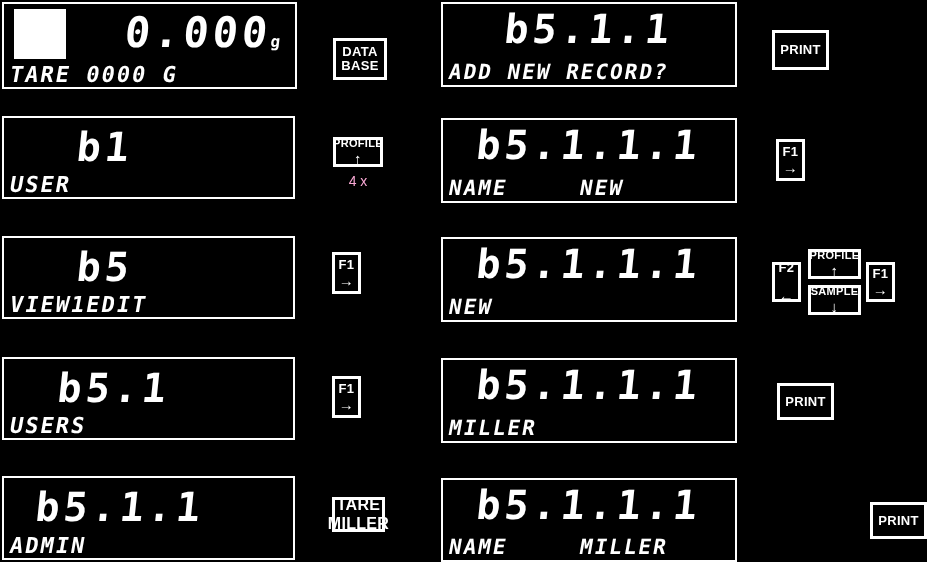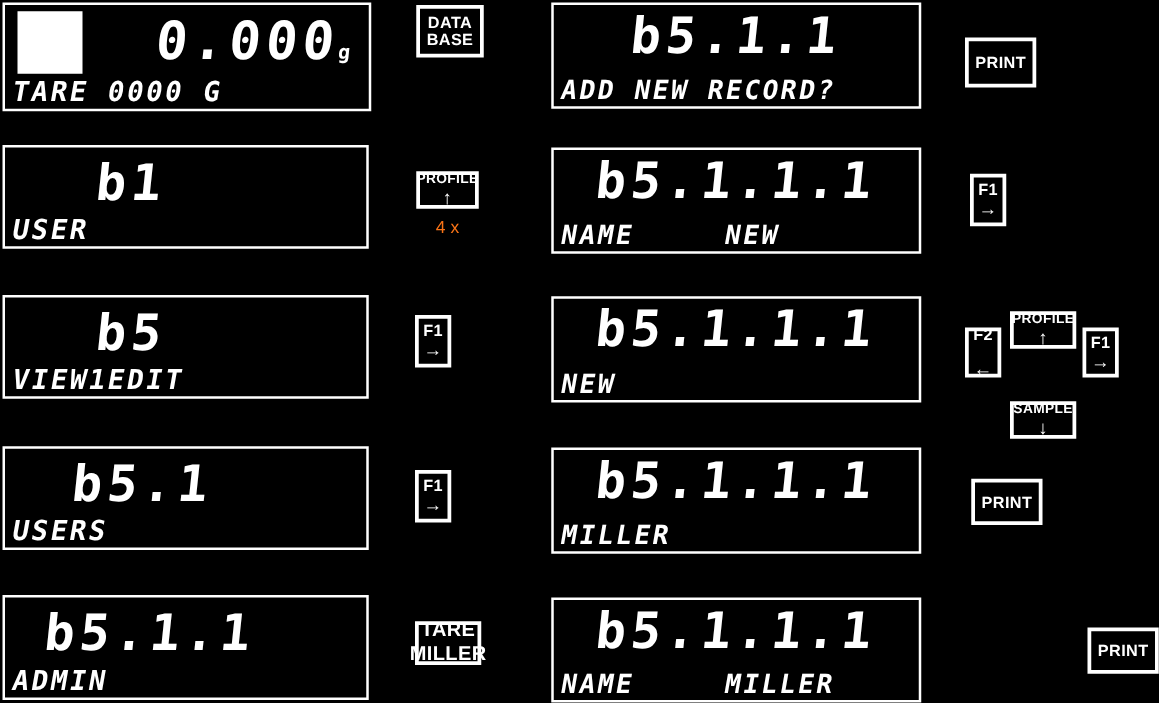--- a/index.html
+++ b/index.html
@@ -125,21 +125,21 @@
   .key-sep {
     display: block;
     width: 100%;
     height: 2px;
     background: #ffffff;
     margin: 1px 0;
   }
 
   .caption {
     position: absolute;
-    color: #f97316;
+    color: #f9a8d4;
     font-family: "Liberation Sans", sans-serif;
     font-size: 14px;
     text-align: center;
     white-space: nowrap;
   }
 </style>
 </head>
 <body>
 
 <div id="stage">
@@ -147,21 +147,21 @@
   <div class="lcd" style="left:2px; top:2px; width:295px; height:87px;">
     <div class="lcd-inner">
       <div class="sq-indicator"></div>
       <div class="seg-main" style="right:14px; top:4px; font-size:42px;">
         <span>0.000</span><span class="seg-unit">g</span>
       </div>
       <div class="seg-status" style="left:6px; bottom:0px; font-size:22px;">TARE  0000   G</div>
     </div>
   </div>
 
-  <div class="key" style="left:333px; top:4px; width:54px; height:42px; font-size:13px;">
+  <div class="key" style="left:333px; top:38px; width:54px; height:42px; font-size:13px;">
     <span class="kline">DATA</span>
     <span class="kline">BASE</span>
   </div>
 
   <div class="lcd" style="left:441px; top:2px; width:296px; height:85px;">
     <div class="lcd-inner">
       <div class="seg-main center" style="top:2px; font-size:40px;">b5.1.1</div>
       <div class="seg-status" style="left:6px; bottom:1px; font-size:21px;">ADD NEW RECORD?</div>
     </div>
   </div>
@@ -216,21 +216,21 @@
   </div>
 
   <div class="key" style="left:772px; top:262px; width:29px; height:40px; font-size:13px;gap:12px;">
     <span class="kline">F2</span>
     <span class="karrow">←</span>
   </div>
   <div class="key" style="left:808px; top:249px; width:53px; height:30px; font-size:11px;">
     <span class="kline">PROFILE</span>
     <span class="karrow">↑</span>
   </div>
-  <div class="key" style="left:808px; top:285px; width:53px; height:30px; font-size:11px;margin-top:36px;">
+  <div class="key" style="left:808px; top:285px; width:53px; height:30px; font-size:11px;">
     <span class="kline">SAMPLE</span>
     <span class="karrow">↓</span>
   </div>
   <div class="key" style="left:866px; top:262px; width:29px; height:40px; font-size:13px;">
     <span class="kline">F1</span>
     <span class="karrow">→</span>
   </div>
 
   <div class="lcd" style="left:2px; top:357px; width:293px; height:83px;">
     <div class="lcd-inner">

